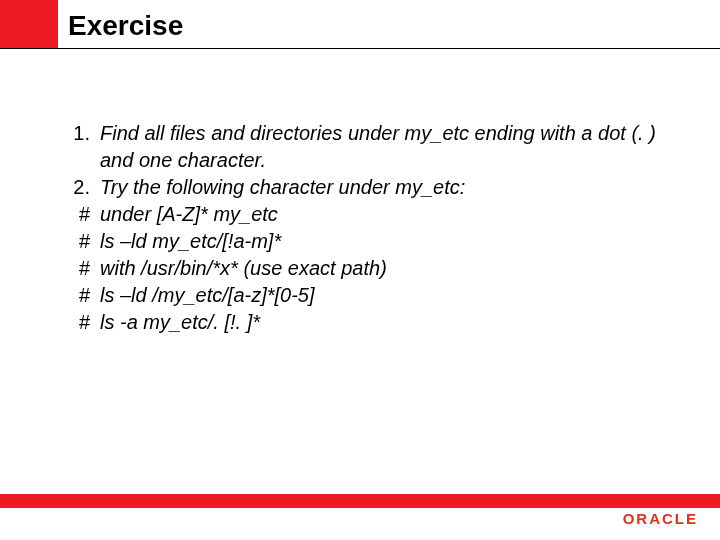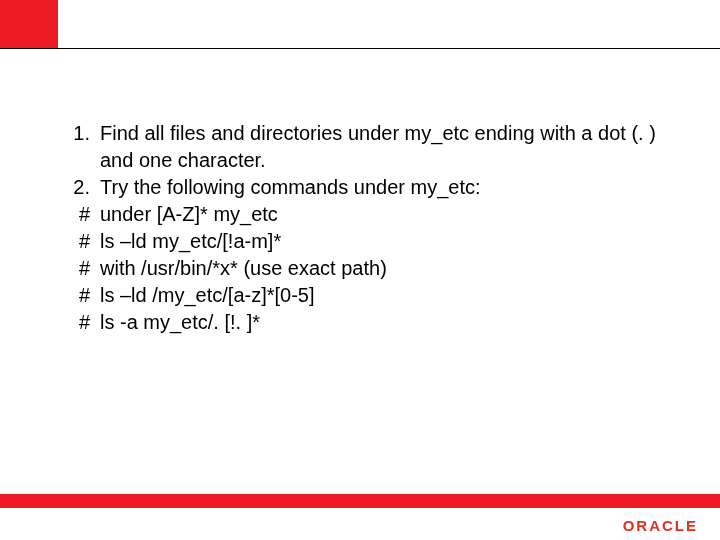--- a/index.html
+++ b/index.html
@@ -54,56 +54,58 @@
     align-items: flex-start;
   }
   .marker {
     width: 40px;
     flex: 0 0 40px;
     text-align: right;
     padding-right: 10px;
   }
   .text {
     flex: 1;
+    font-style: italic;
   }
   .footer-bar {
     position: absolute;
     left: 0;
     bottom: 32px;
     width: 100%;
     height: 14px;
     background: #ed1c24;
   }
   .logo {
     position: absolute;
     right: 22px;
-    bottom: 6px;
+    bottom: 13px;
     font-size: 15px;
     letter-spacing: 2px;
     color: #e03020;
     font-weight: bold;
     font-family: Arial, sans-serif;
   }
 </style>
 </head>
 <body>
 
 <div class="header">
   <div class="red-block"></div>
+  <div class="title">Exercise</div>
   <div class="title-line"></div>
 </div>
 
 <div class="content">
   <div class="item">
     <div class="marker">1.</div>
     <div class="text">Find all files and directories under my_etc ending with a dot (. ) and one character.</div>
   </div>
   <div class="item">
     <div class="marker">2.</div>
-    <div class="text">Try the following commands under my_etc:</div>
+    <div class="text">Try the following character under my_etc:</div>
   </div>
   <div class="item">
     <div class="marker">#</div>
     <div class="text">under [A-Z]*   my_etc</div>
   </div>
   <div class="item">
     <div class="marker">#</div>
     <div class="text">ls –ld   my_etc/[!a-m]*</div>
   </div>
   <div class="item">

